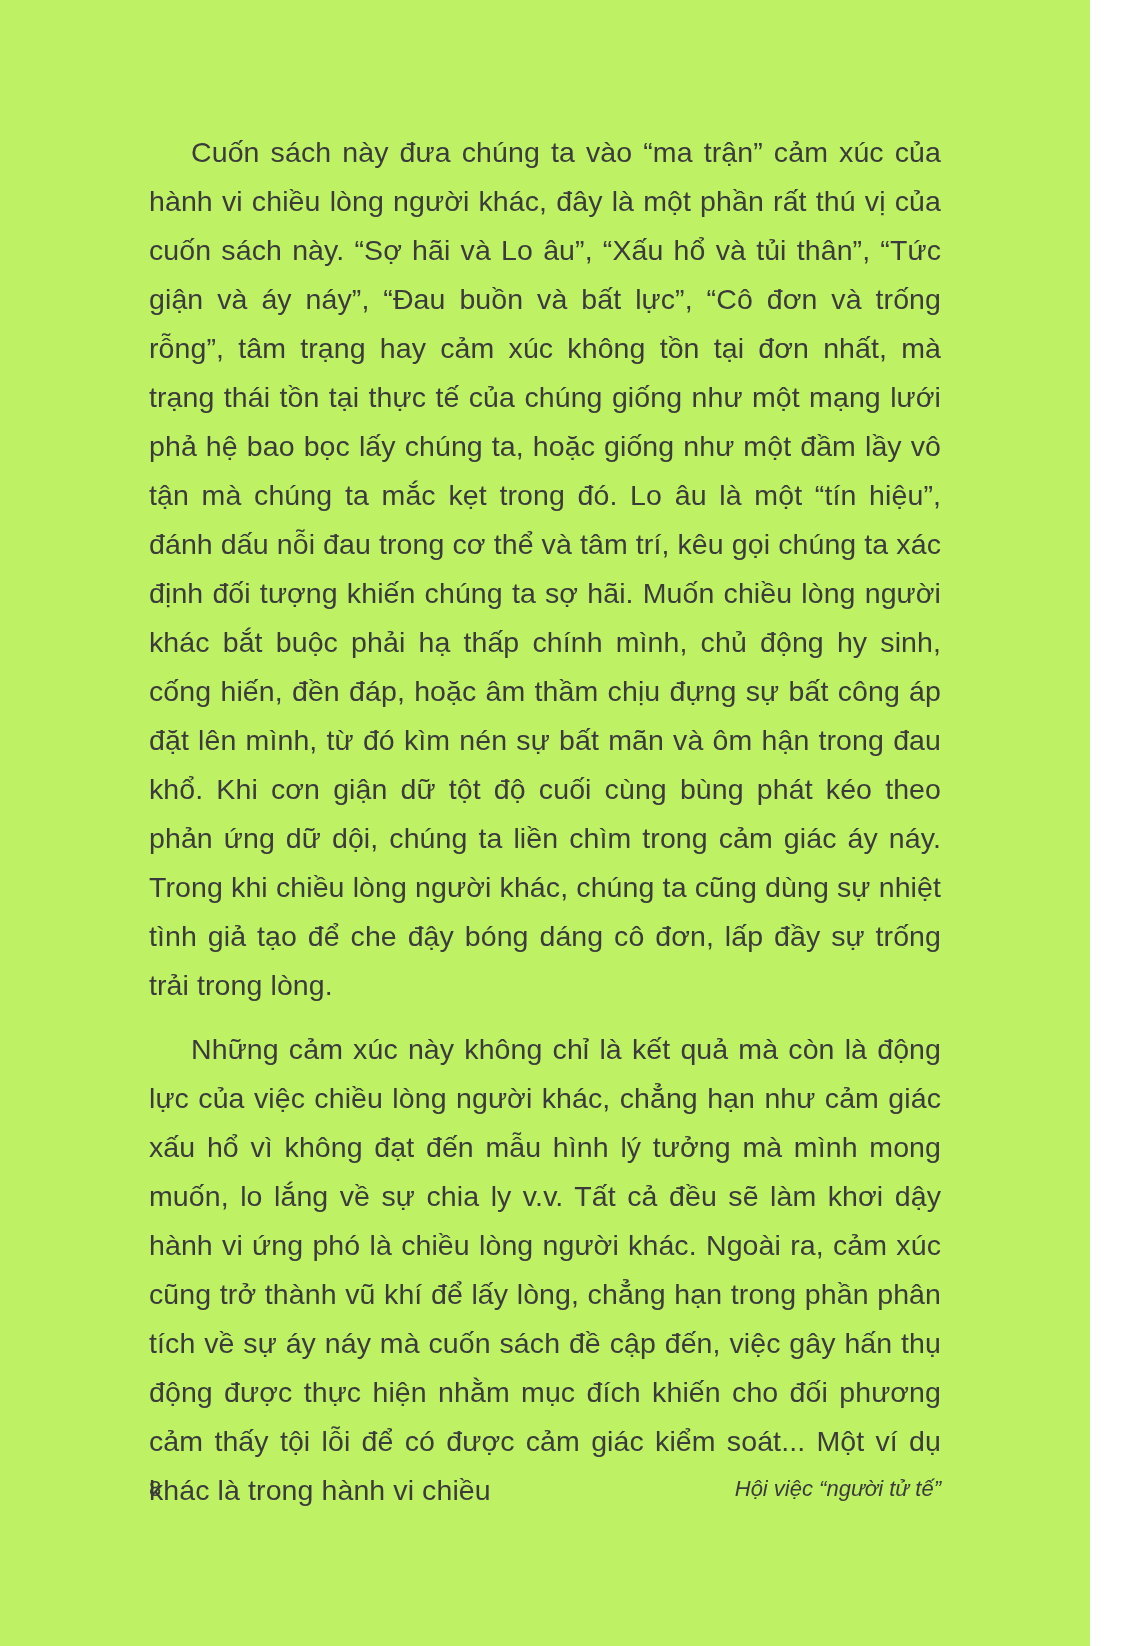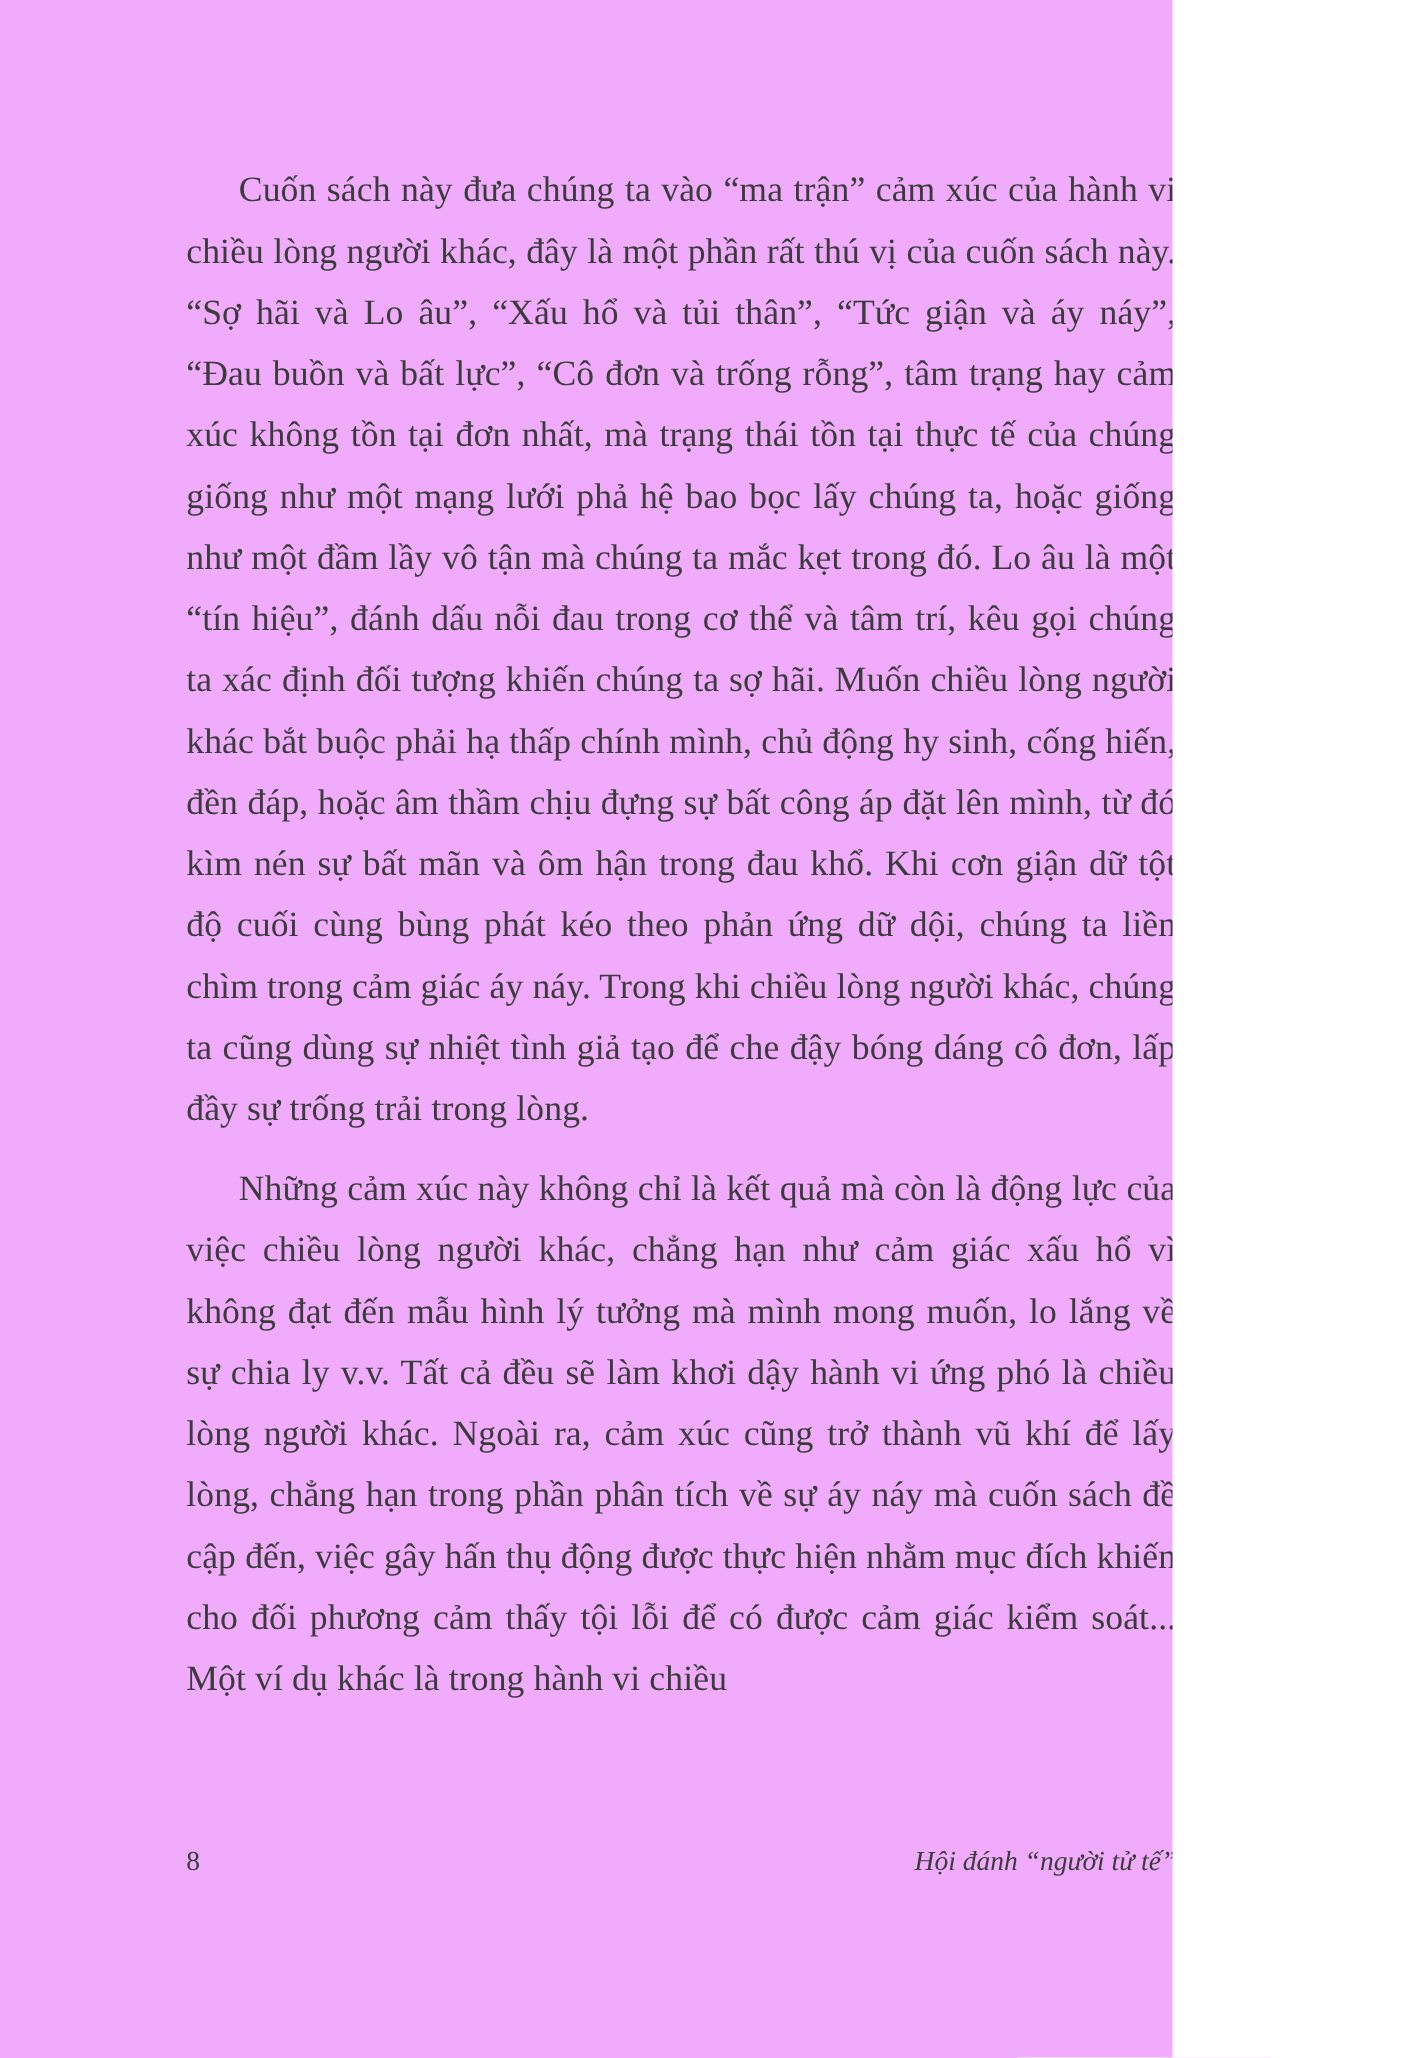--- a/index.html
+++ b/index.html
@@ -2,24 +2,24 @@
 <html lang="vi"><head>
 <meta charset="utf-8">
 <style>
   html, body {
     margin: 0;
     padding: 0;
     background: #ffffff;
   }
   .page {
     position: relative;
-    width: 938px;
+    width: 1090px;
     height: 1646px;
-    background: #f0abfc;
-    font-family: Liberation Serif, serif;
+    background: #bef264;
+    font-family: Liberation Sans, sans-serif;
     color: #3b3b3b;
     overflow: hidden;
   }
   .text-block {
     position: absolute;
     left: 149px;
     top: 128px;
     width: 792px;
     font-size: 28.5px;
     line-height: 49px;
@@ -53,16 +53,16 @@
 
 <div class="page">
 
   <div class="text-block">
     <p>Cuốn sách này đưa chúng ta vào “ma trận” cảm xúc của hành vi chiều lòng người khác, đây là một phần rất thú vị của cuốn sách này. “Sợ hãi và Lo âu”, “Xấu hổ và tủi thân”, “Tức giận và áy náy”, “Đau buồn và bất lực”, “Cô đơn và trống rỗng”, tâm trạng hay cảm xúc không tồn tại đơn nhất, mà trạng thái tồn tại thực tế của chúng giống như một mạng lưới phả hệ bao bọc lấy chúng ta, hoặc giống như một đầm lầy vô tận mà chúng ta mắc kẹt trong đó. Lo âu là một “tín hiệu”, đánh dấu nỗi đau trong cơ thể và tâm trí, kêu gọi chúng ta xác định đối tượng khiến chúng ta sợ hãi. Muốn chiều lòng người khác bắt buộc phải hạ thấp chính mình, chủ động hy sinh, cống hiến, đền đáp, hoặc âm thầm chịu đựng sự bất công áp đặt lên mình, từ đó kìm nén sự bất mãn và ôm hận trong đau khổ. Khi cơn giận dữ tột độ cuối cùng bùng phát kéo theo phản ứng dữ dội, chúng ta liền chìm trong cảm giác áy náy. Trong khi chiều lòng người khác, chúng ta cũng dùng sự nhiệt tình giả tạo để che đậy bóng dáng cô đơn, lấp đầy sự trống trải trong lòng.</p>
     <p>Những cảm xúc này không chỉ là kết quả mà còn là động lực của việc chiều lòng người khác, chẳng hạn như cảm giác xấu hổ vì không đạt đến mẫu hình lý tưởng mà mình mong muốn, lo lắng về sự chia ly v.v. Tất cả đều sẽ làm khơi dậy hành vi ứng phó là chiều lòng người khác. Ngoài ra, cảm xúc cũng trở thành vũ khí để lấy lòng, chẳng hạn trong phần phân tích về sự áy náy mà cuốn sách đề cập đến, việc gây hấn thụ động được thực hiện nhằm mục đích khiến cho đối phương cảm thấy tội lỗi để có được cảm giác kiểm soát... Một ví dụ khác là trong hành vi chiều</p>
   </div>
 
   <div class="page-footer">
     <span class="page-number">8</span>
-    <span class="running-title">Hội đánh “người tử tế”</span>
+    <span class="running-title">Hội việc “người tử tế”</span>
   </div>
 
 </div>
 
 </body></html>

